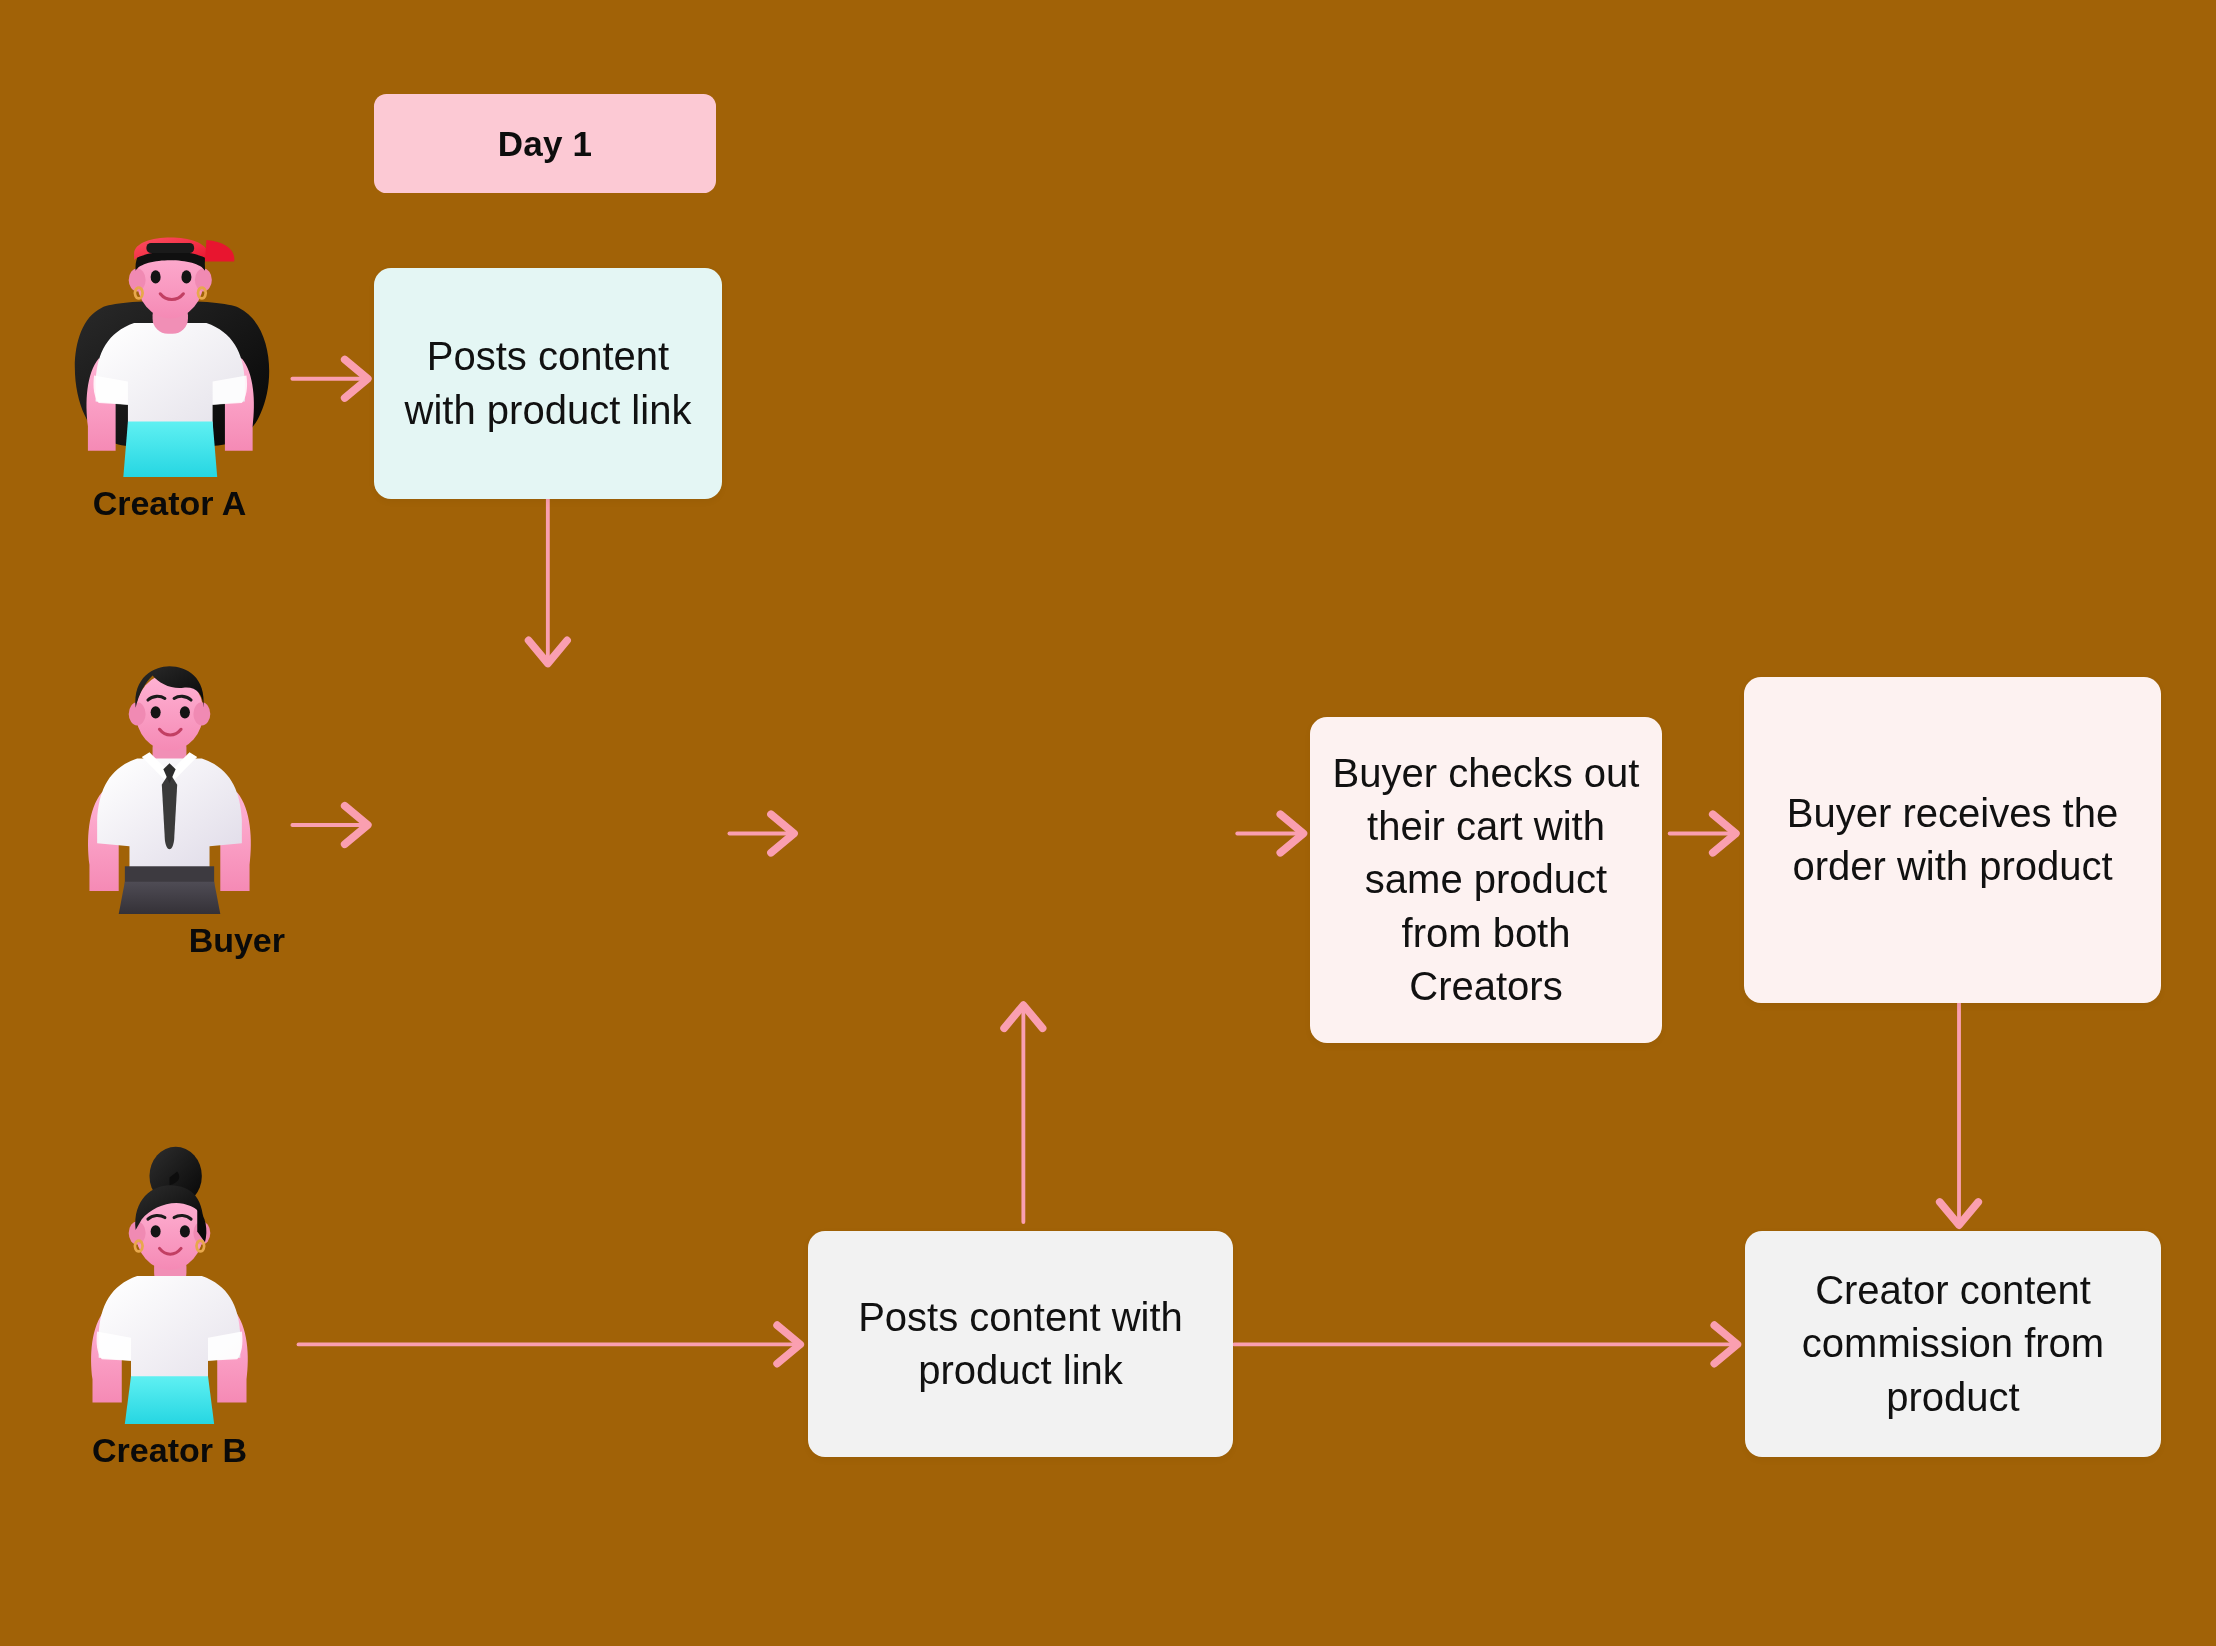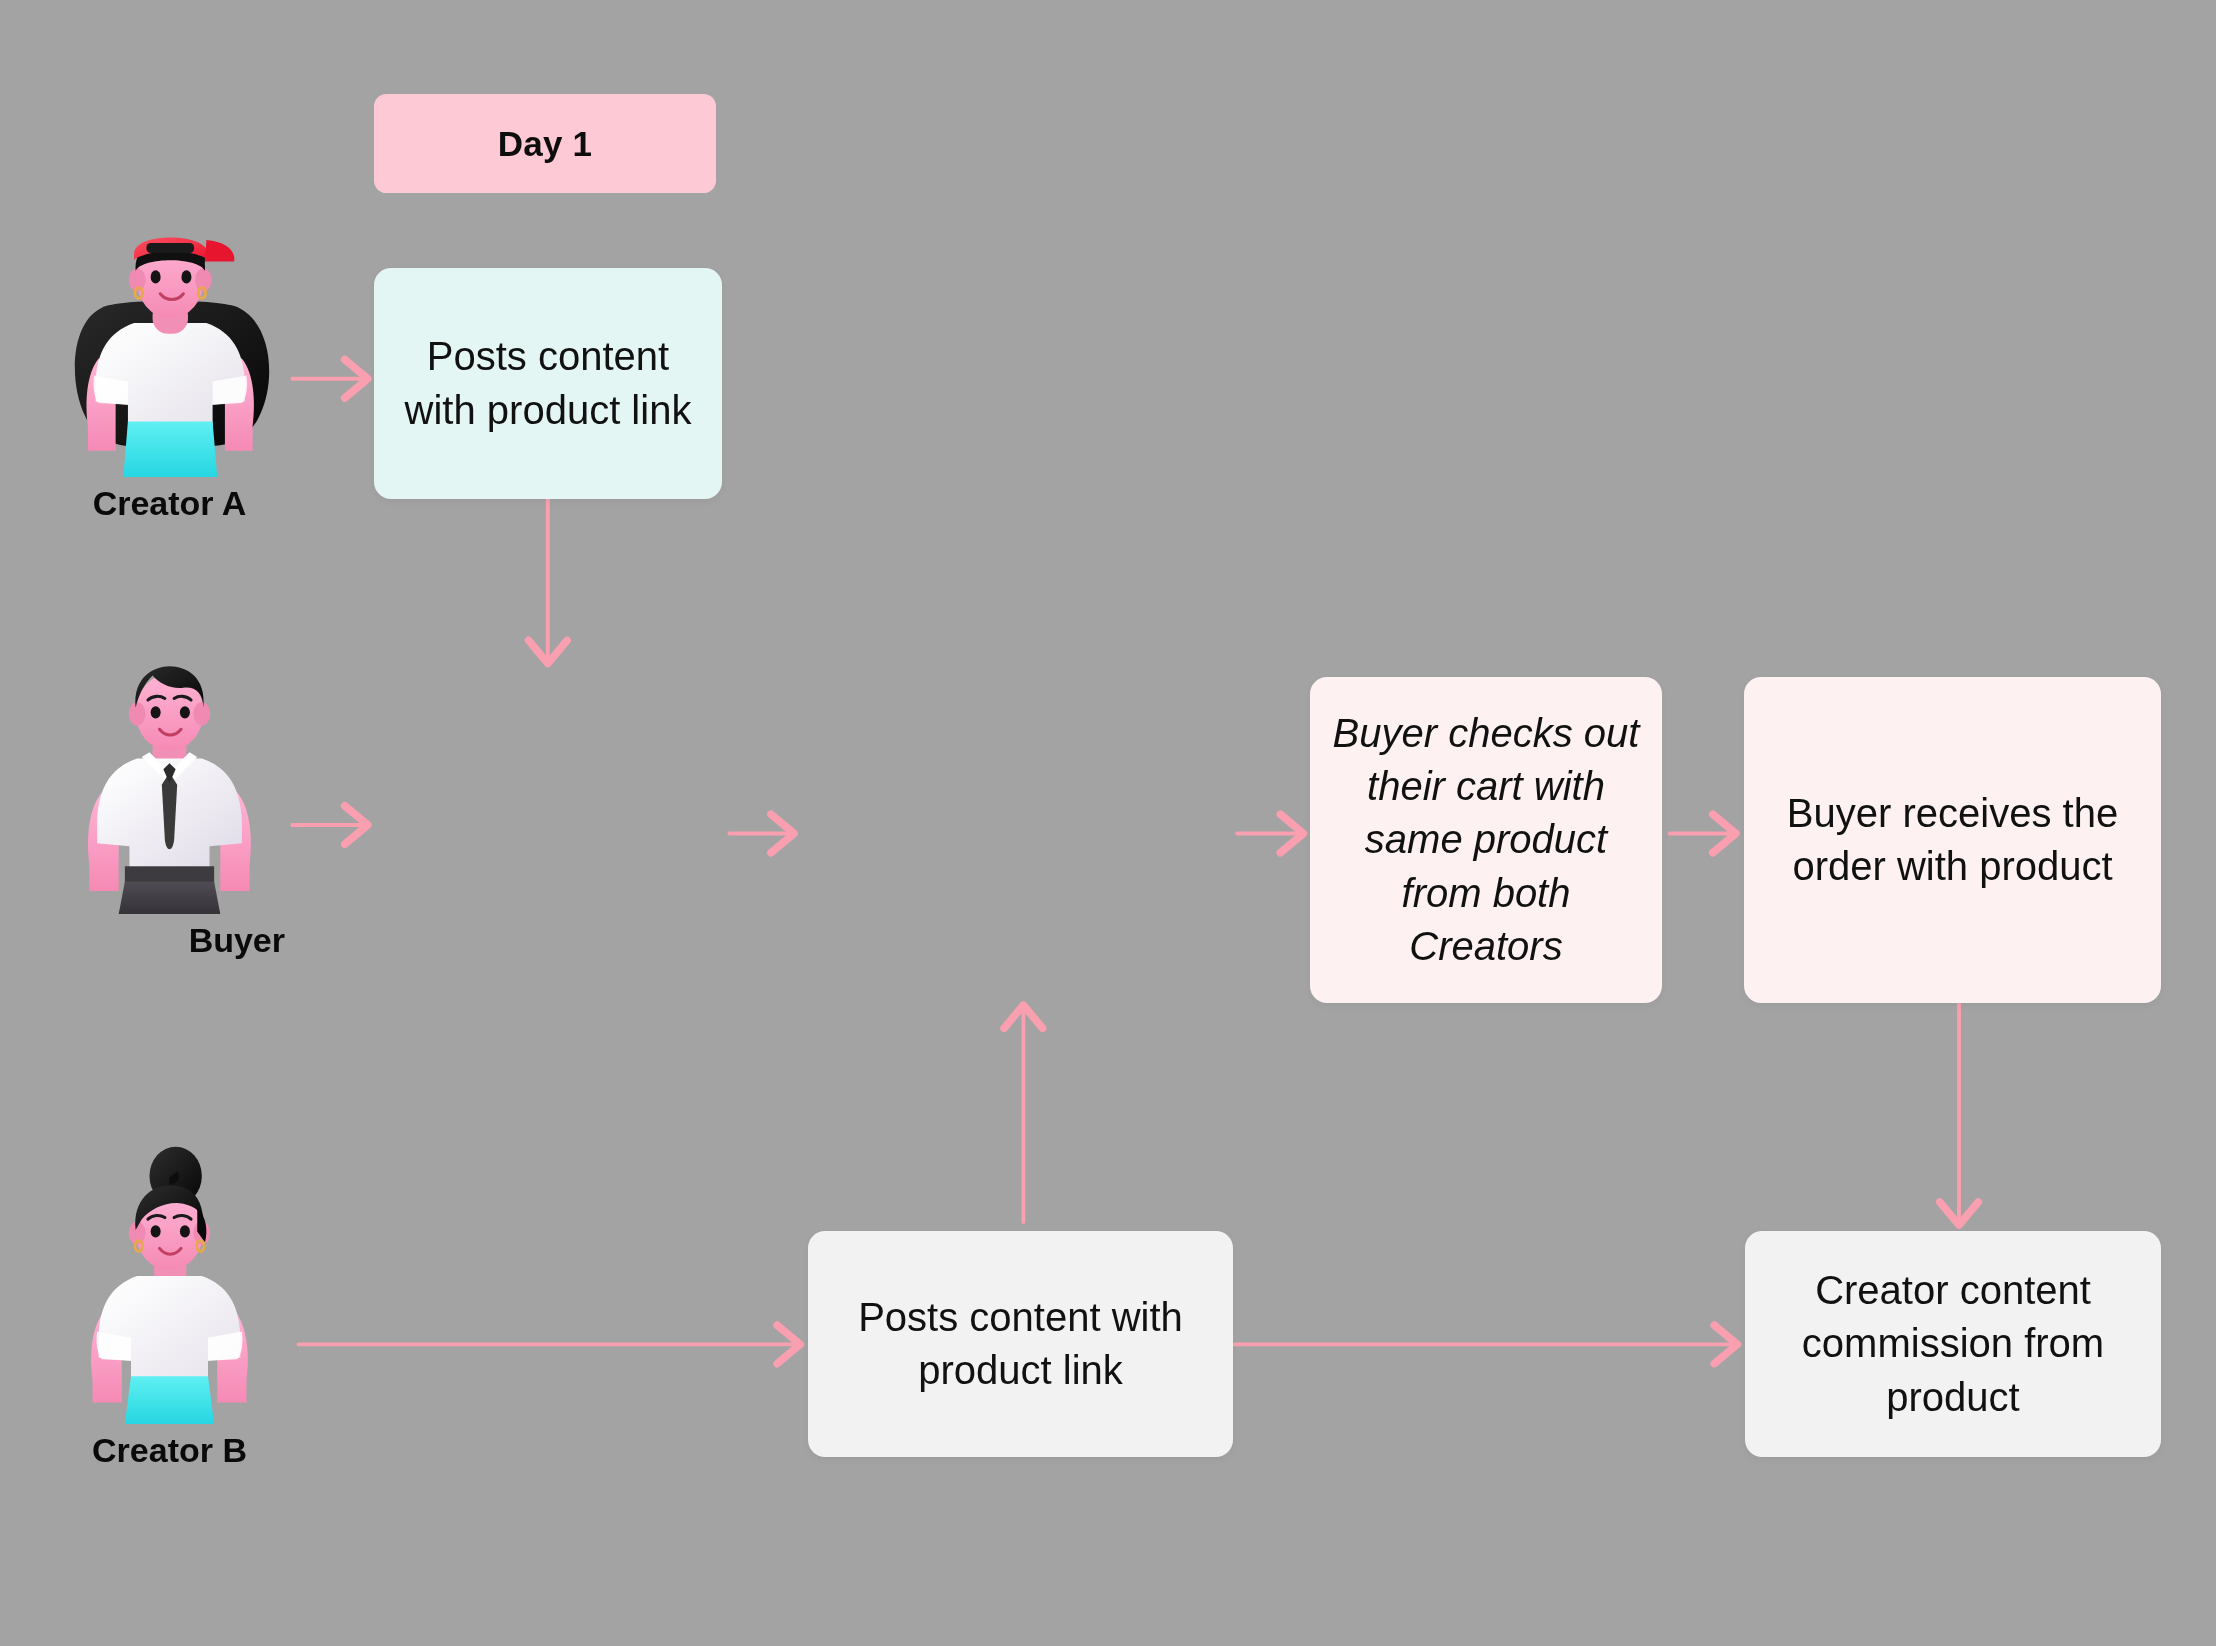--- a/index.html
+++ b/index.html
@@ -11,21 +11,21 @@
     width: 2216px;
     height: 1647px;
     font-family: "Liberation Sans", sans-serif;
     color: #111111;
     overflow: hidden;
   }
   #stage {
     position: relative;
     width: 2216px;
     height: 1647px;
-    background: #a3a3a3;
+    background: #a16207;
   }
 
   
   .day-badge {
     position: absolute;
     background: #fcc9d4;
     border-radius: 12.3px;
     display: flex;
     align-items: center;
     justify-content: center;
@@ -296,21 +296,21 @@
         <path d="M190 132 a5 7 0 1 0 0.1 0" stroke="#e8a84c" stroke-width="3.5" fill="none"></path>
       </svg>
     </div>
     <div class="actor-label">Creator B</div>
   </div>
 
   <div class="node node-mint" style="left:374px; top:268px; width:348px; height:231px;">Posts content with product link</div>
 
 
 
-  <div class="node node-blush" style="left:1310px; top:677px; width:352px; height:326px;font-style:italic;">Buyer checks out their cart with same product  from both Creators</div>
+  <div class="node node-blush" style="left:1310px; top:717px; width:352px; height:326px;">Buyer checks out their cart with same product  from both Creators</div>
 
   <div class="node node-blush" style="left:1744px; top:677px; width:417px; height:326px;">Buyer receives the order with product</div>
 
   <div class="node node-gray" style="left:808px; top:1231px; width:425px; height:226px;">Posts content with product link</div>
 
   <div class="node node-gray" style="left:1745px; top:1231px; width:416px; height:226px;">Creator content commission from product</div>
 
 </div>
 
 

